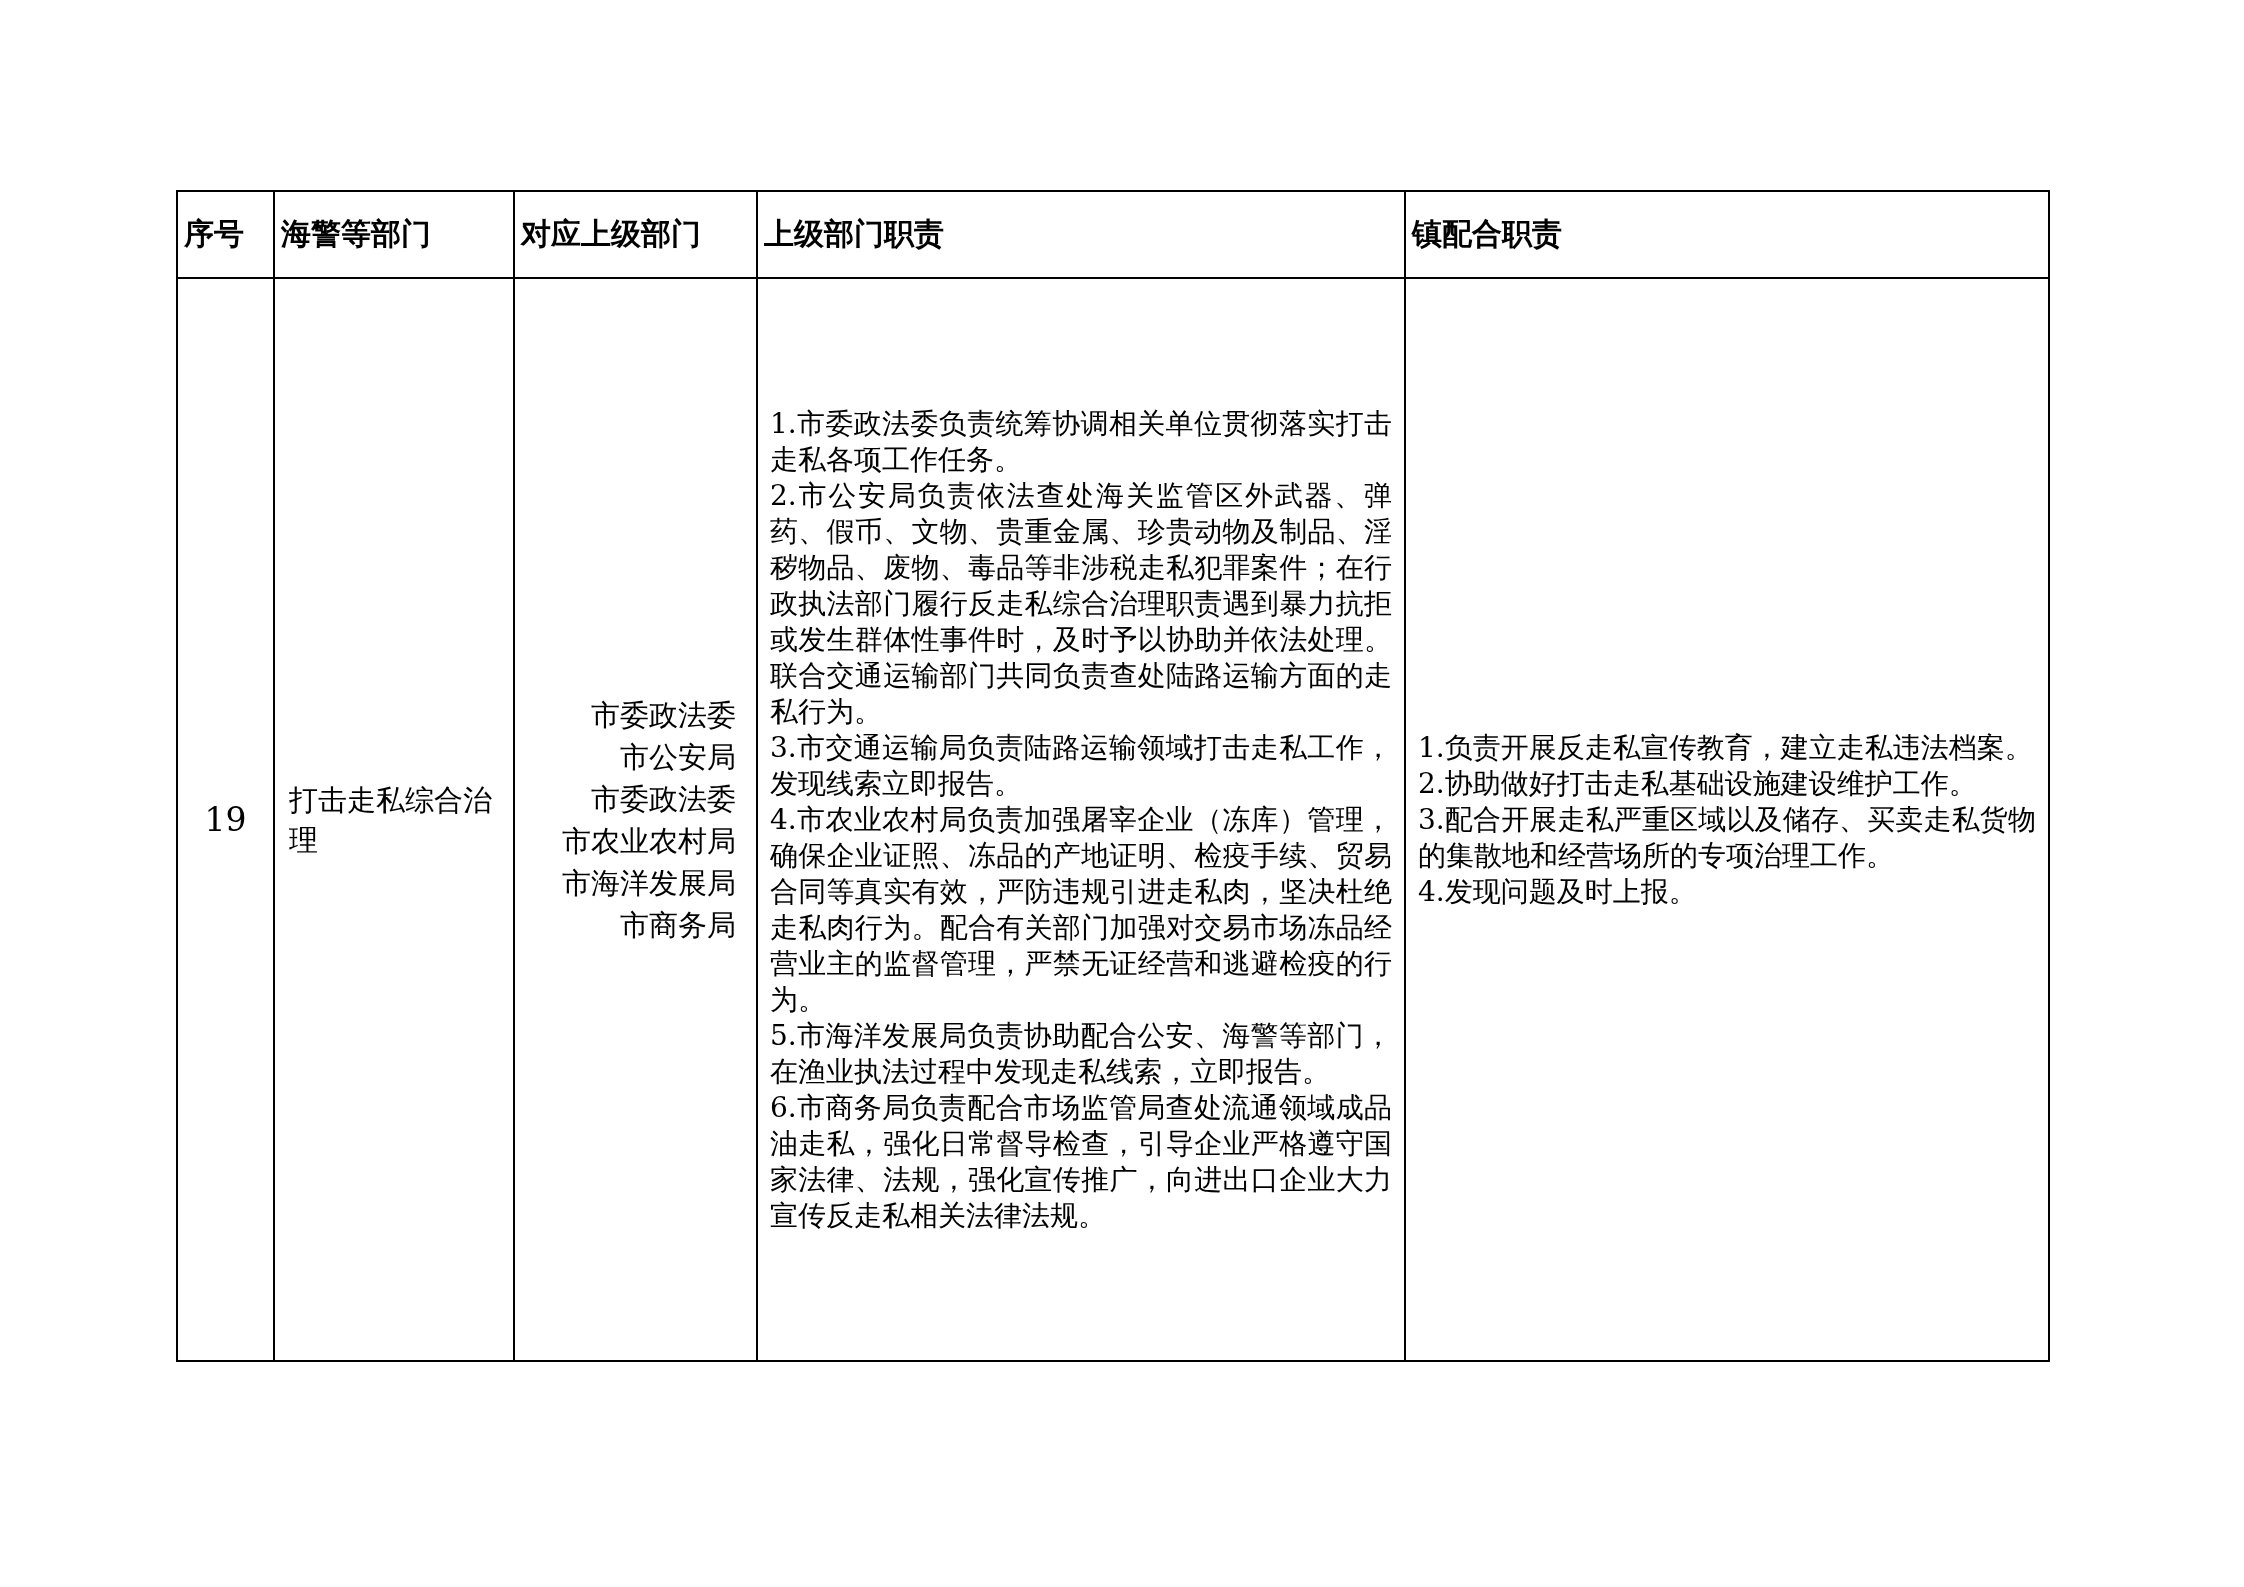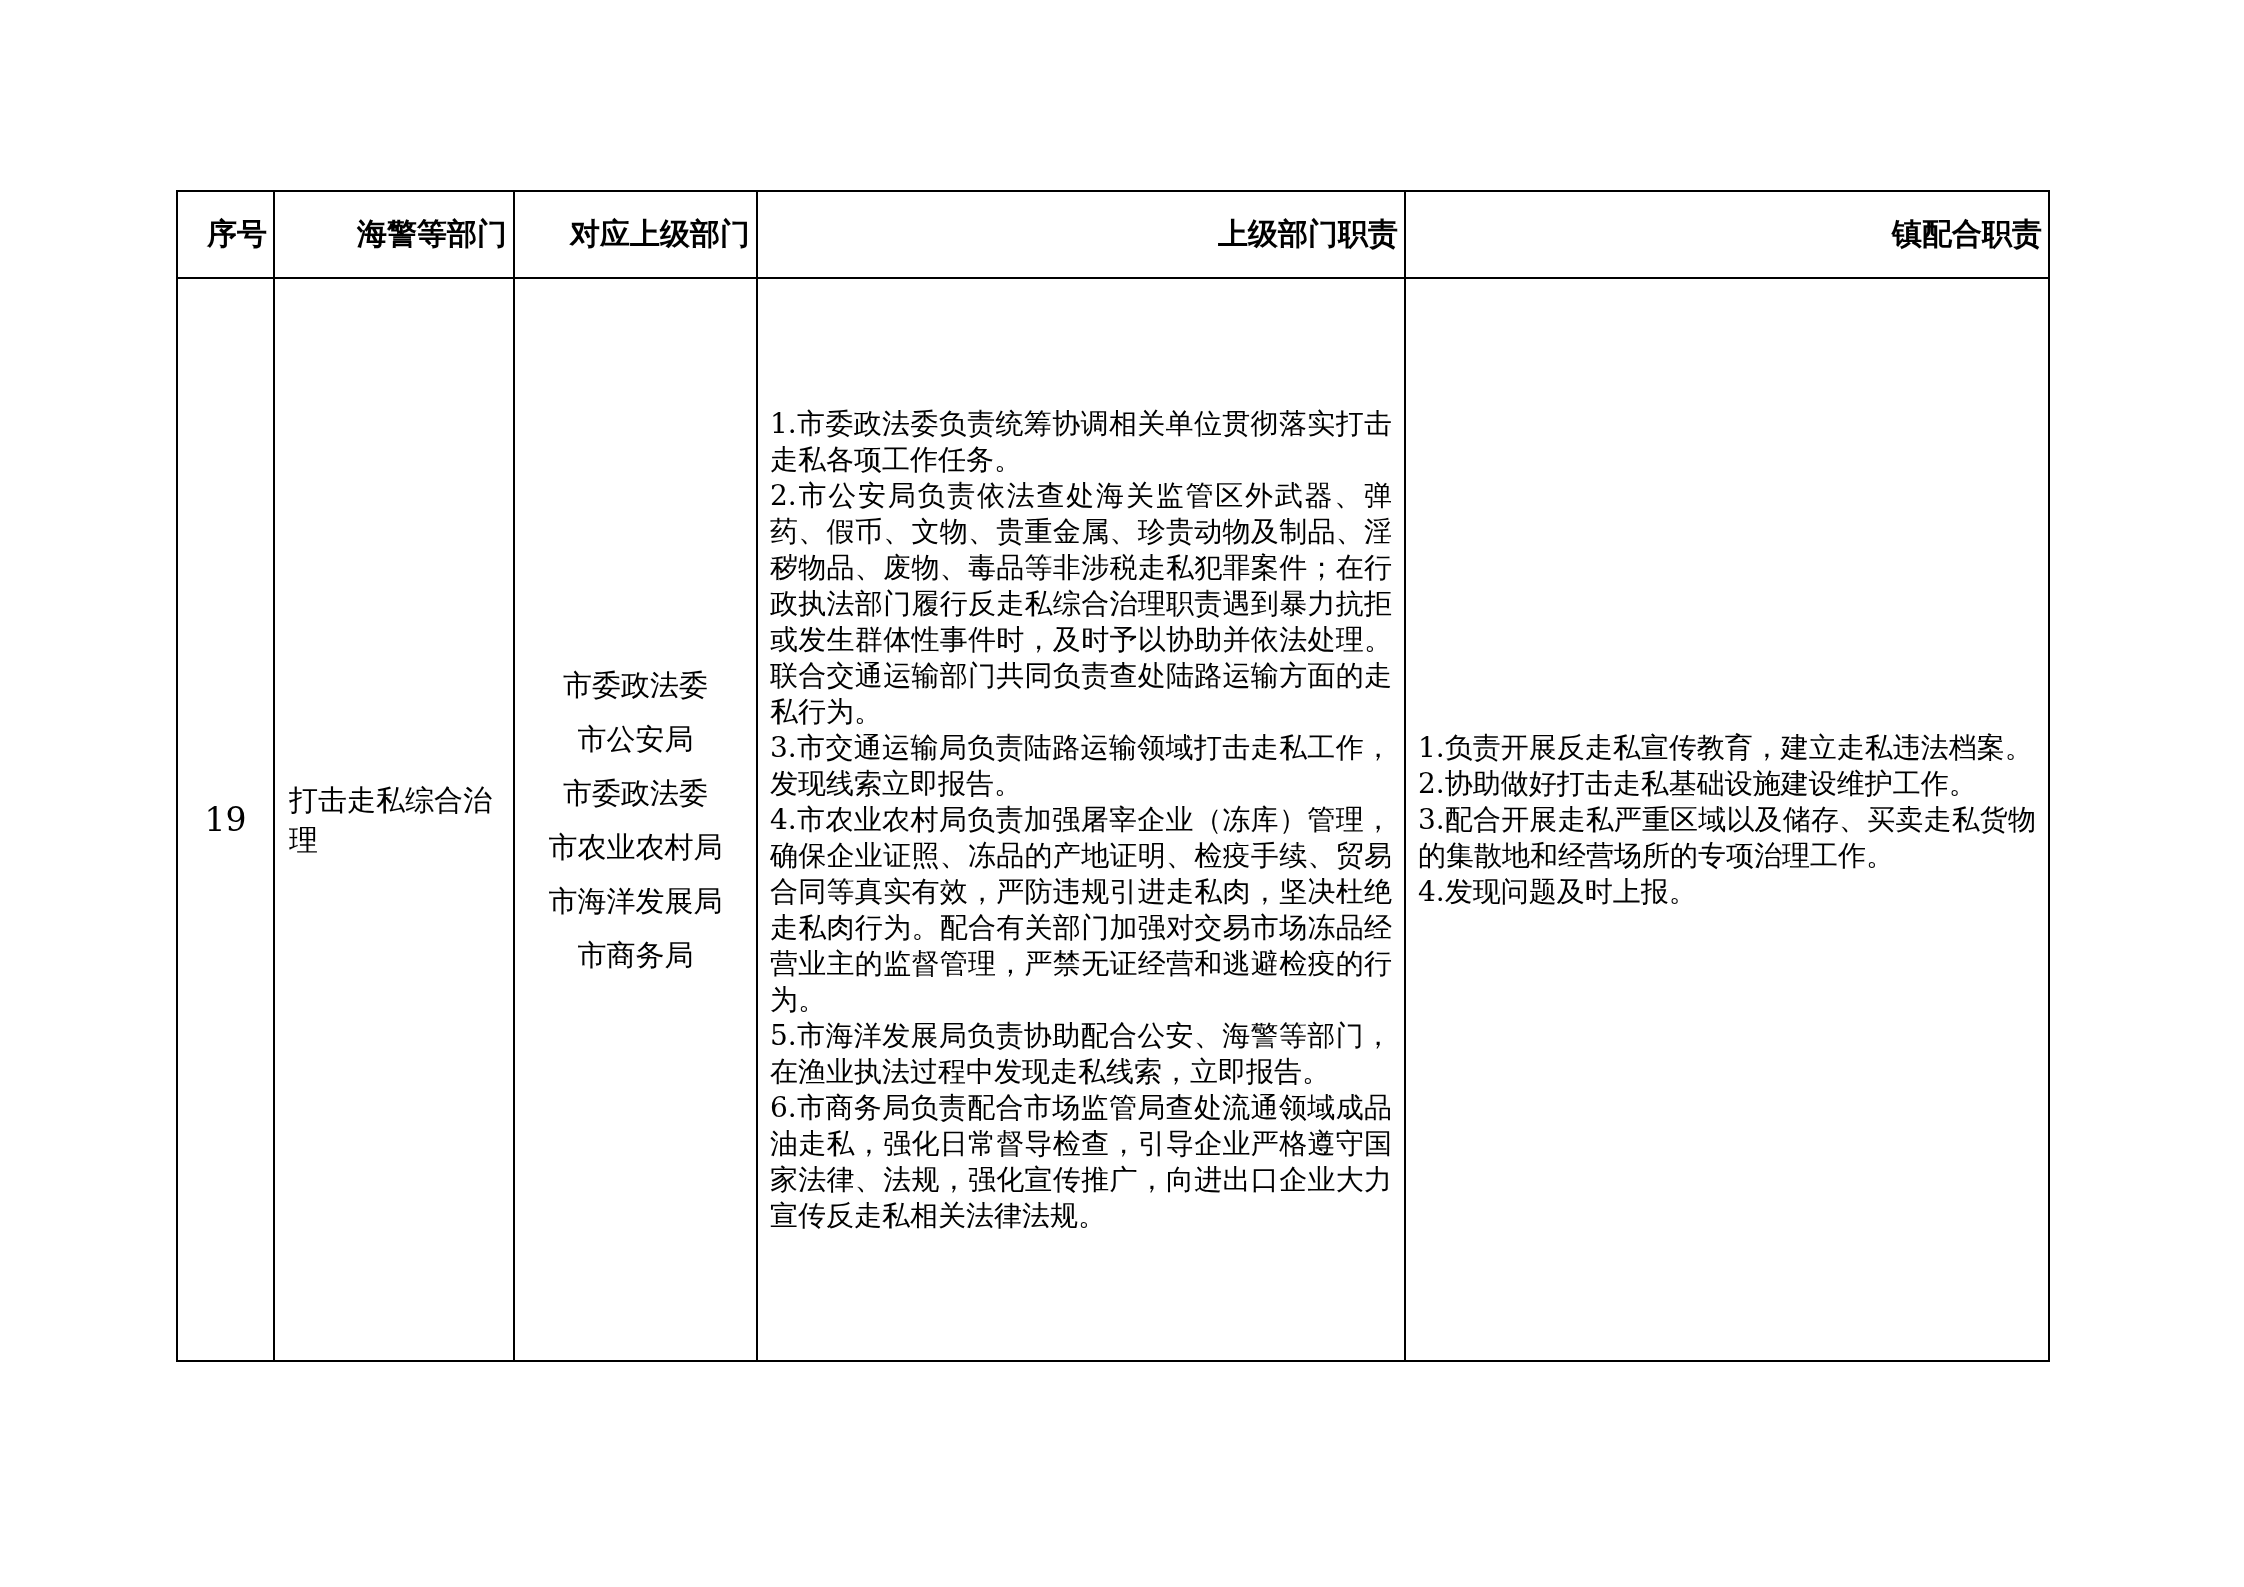--- a/index.html
+++ b/index.html
@@ -28,21 +28,21 @@
   .doc-table td {
     border: 2px solid #000000;
     vertical-align: middle;
     background: #ffffff;
     overflow: hidden;
   }
   .doc-table th {
     font-family: "Liberation Sans", "DejaVu Sans", sans-serif;
     font-weight: 700;
     font-size: 30px;
-    text-align: right;
+    text-align: left;
     height: 85px;
     padding: 0 6px;
   }
   .doc-table tr.body-row {
     height: 1083px;
   }
   td.col-serial {
     text-align: center;
     font-size: 33px;
     padding: 0 4px;
@@ -65,22 +65,22 @@
     line-height: 36px;
     padding: 0 12px;
     margin-left: 35px;
   }
   td p {
     margin: 0;
     text-align: justify;
     text-justify: inter-character;
   }
   td .dept-line {
-    margin: 12px;
-    text-align: center;
+    margin: 0;
+    text-align: right;
   }
   .page-footer {
     position: absolute;
     top: 1418px;
     left: 0;
     width: 100%;
     text-align: center;
     font-size: 31px;
     letter-spacing: 1px;
   }

